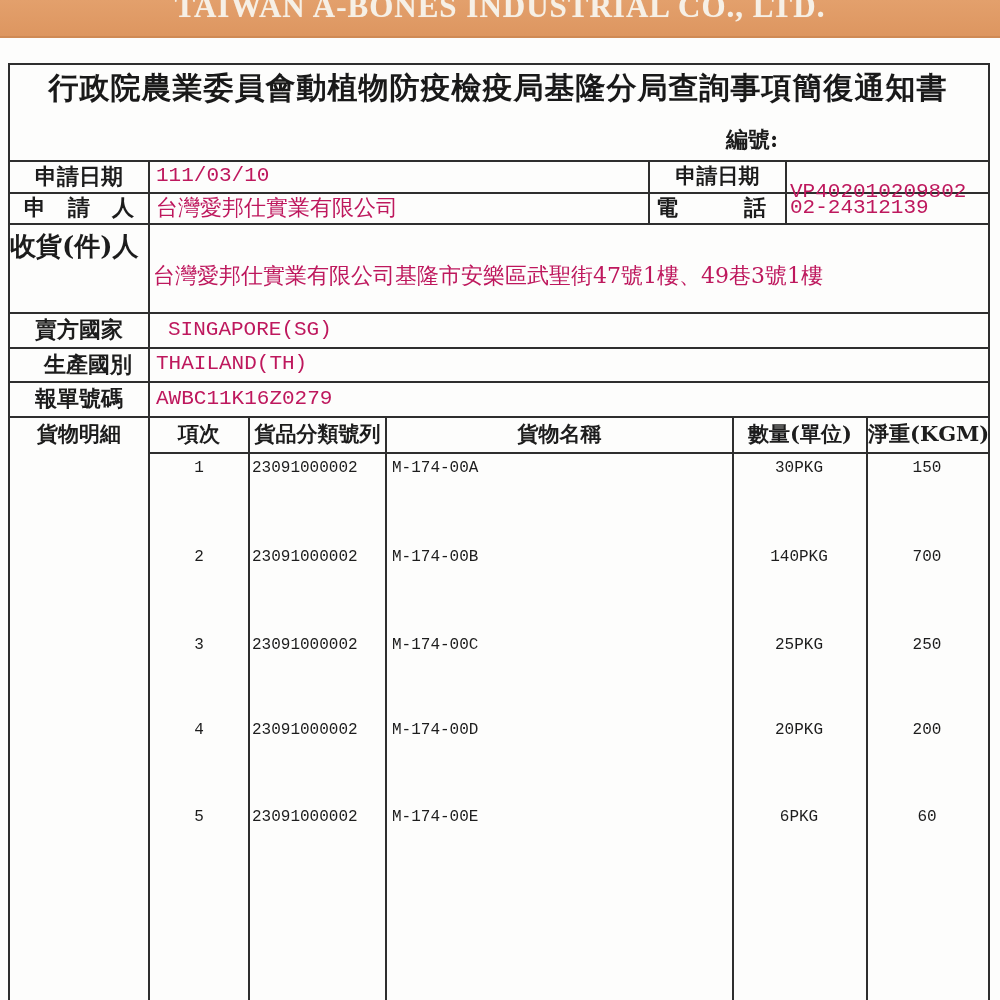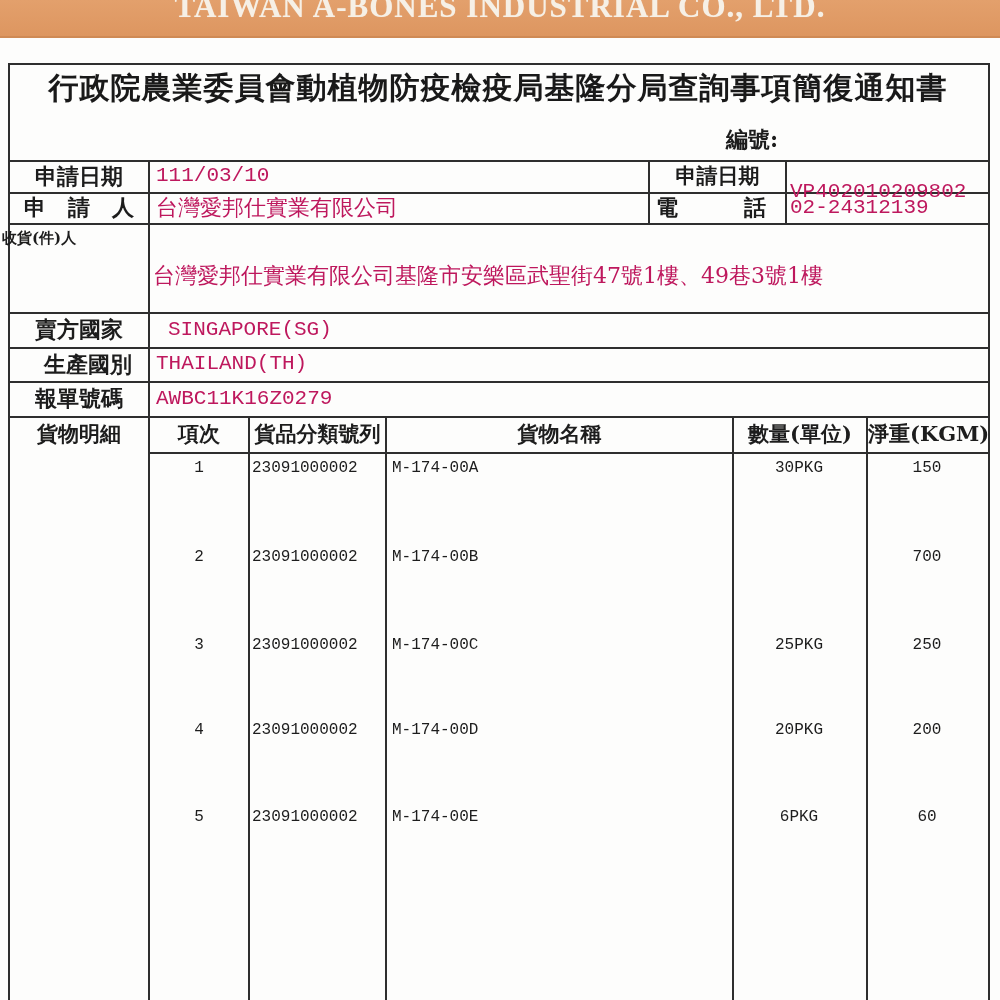--- a/index.html
+++ b/index.html
@@ -82,21 +82,21 @@
     <div class="t lbl cn ctr" style="left:10px;top:160px;width:138px;line-height:32px">申請日期</div>
     <div class="t val mono" style="left:156px;top:160px;line-height:32px">111/03/10</div>
     <div class="t lbl cn ctr" style="left:650px;top:160px;width:135px;line-height:32px;font-size:21px">申請日期</div>
     <div class="t val mono" style="left:790px;top:176px;line-height:32px">VP402010209802</div>
 
     <div class="t lbl cn ctr" style="left:10px;top:192px;width:138px;line-height:31px">申　請　人</div>
     <div class="t val cn" style="left:156px;top:192px;line-height:31px;font-size:22px">台灣愛邦仕實業有限公司</div>
     <div class="t lbl cn" style="left:656px;top:192px;line-height:31px">電　　　話</div>
     <div class="t val mono" style="left:790px;top:192px;line-height:31px">02-24312139</div>
 
-    <div class="t lbl cn" style="left:2px;top:229px;font-size:15px">收貨(件)人</div>
+    <div class="t lbl cn" style="left:10px;top:229px;font-size:26px">收貨(件)人</div>
     <div class="t val cn" style="left:153px;top:261px;font-size:22px">台灣愛邦仕實業有限公司基隆市安樂區武聖街47號1樓、49巷3號1樓</div>
 
     <div class="t lbl cn ctr" style="left:10px;top:312px;width:138px;line-height:35px">賣方國家</div>
     <div class="t val mono" style="left:168px;top:312px;line-height:35px">SINGAPORE(SG)</div>
 
     <div class="t lbl cn ctr" style="left:10px;top:347px;width:156px;line-height:34px">生產國別</div>
     <div class="t val mono" style="left:156px;top:347px;line-height:34px">THAILAND(TH)</div>
 
     <div class="t lbl cn ctr" style="left:10px;top:381px;width:138px;line-height:35px">報單號碼</div>
     <div class="t val mono" style="left:156px;top:381px;line-height:35px">AWBC11K16Z0279</div>
@@ -112,20 +112,21 @@
       <span class="no">1</span>
       <span class="code">23091000002</span>
       <span class="name">M-174-00A</span>
       <span class="qty">30PKG</span>
       <span class="wt">150</span>
     </div>
     <div class="row mono" style="top:541px">
       <span class="no">2</span>
       <span class="code">23091000002</span>
       <span class="name">M-174-00B</span>
+      <span class="qty">140PKG</span>
       <span class="wt">700</span>
     </div>
     <div class="row mono" style="top:629px">
       <span class="no">3</span>
       <span class="code">23091000002</span>
       <span class="name">M-174-00C</span>
       <span class="qty">25PKG</span>
       <span class="wt">250</span>
     </div>
     <div class="row mono" style="top:714px">

